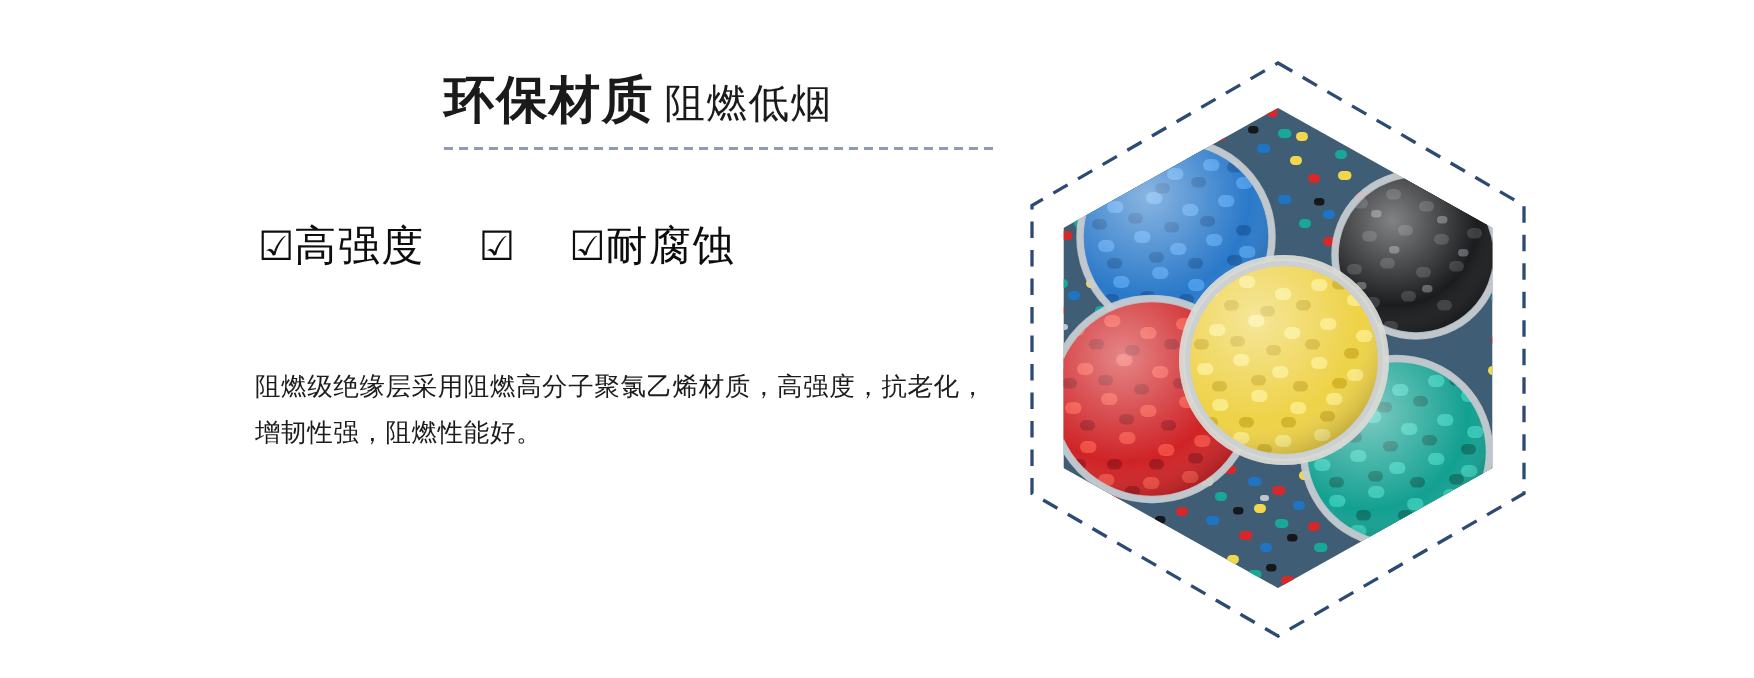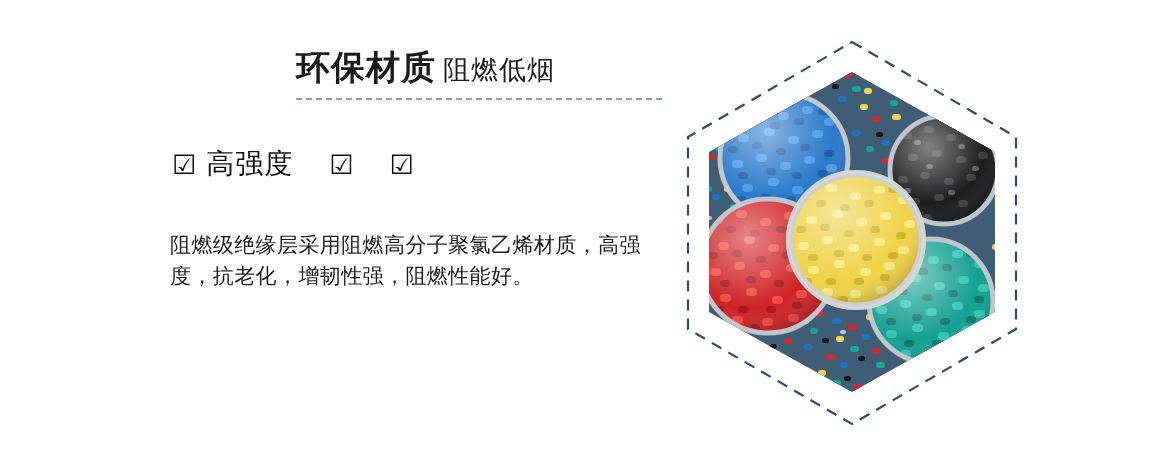--- a/index.html
+++ b/index.html
@@ -77,31 +77,30 @@
   .feature-box {
     font-size: 27px;
     color: #0d0d0d;
     line-height: 1;
     font-family: "DejaVu Sans", sans-serif;
   }
   .feature-label {
     font-size: 28px;
     color: #0d0d0d;
     line-height: 1;
-    margin-left: 10px;
     letter-spacing: 1px;
     text-align: center;
   }
 
   .desc {
     position: absolute;
     left: 170px;
-    top: 230px;
+    top: 243px;
     width: 500px;
-    font-size: 21px;
+    font-size: 17px;
     line-height: 31px;
     color: #1c1c1c;
     letter-spacing: 0.4px;
   }
 
   
   .hex-art {
     position: absolute;
     left: 676px;
     top: 18px;
@@ -136,20 +135,21 @@
     <div class="features">
       <div class="feature">
         <span class="feature-box">☑</span>
         <span class="feature-label">高强度</span>
       </div>
       <div class="feature">
         <span class="feature-box">☑</span>
       </div>
       <div class="feature">
         <span class="feature-box">☑</span>
+        <span class="feature-label">耐腐蚀</span>
       </div>
     </div>
 
     <div class="desc">阻燃级绝缘层采用阻燃高分子聚氯乙烯材质，高强度，抗老化，增韧性强，阻燃性能好。</div>
   </div>
 
   <div class="hex-art">
     <svg width="360" height="420" viewBox="0 0 360 420" xmlns="http://www.w3.org/2000/svg">
       <defs>
 

